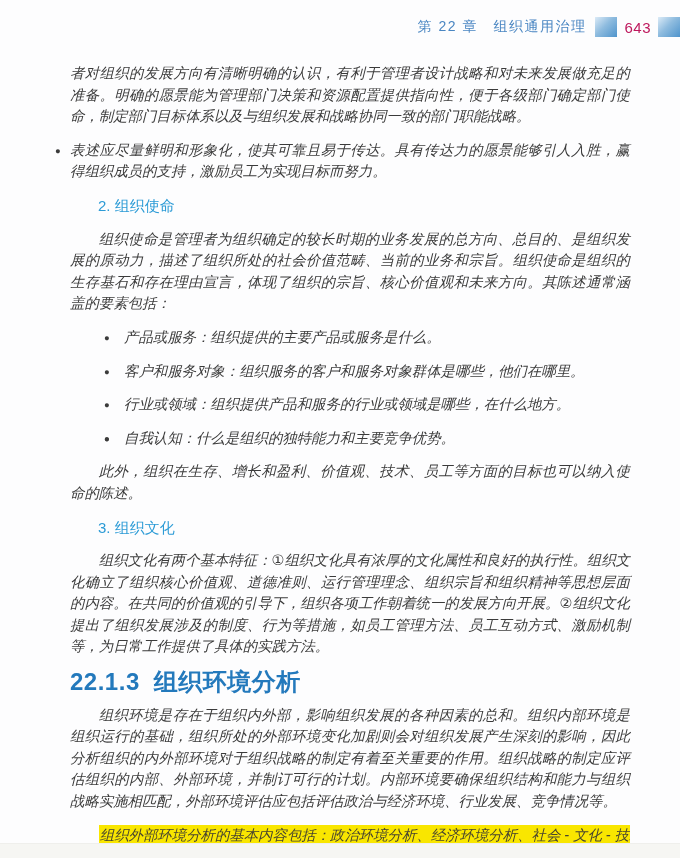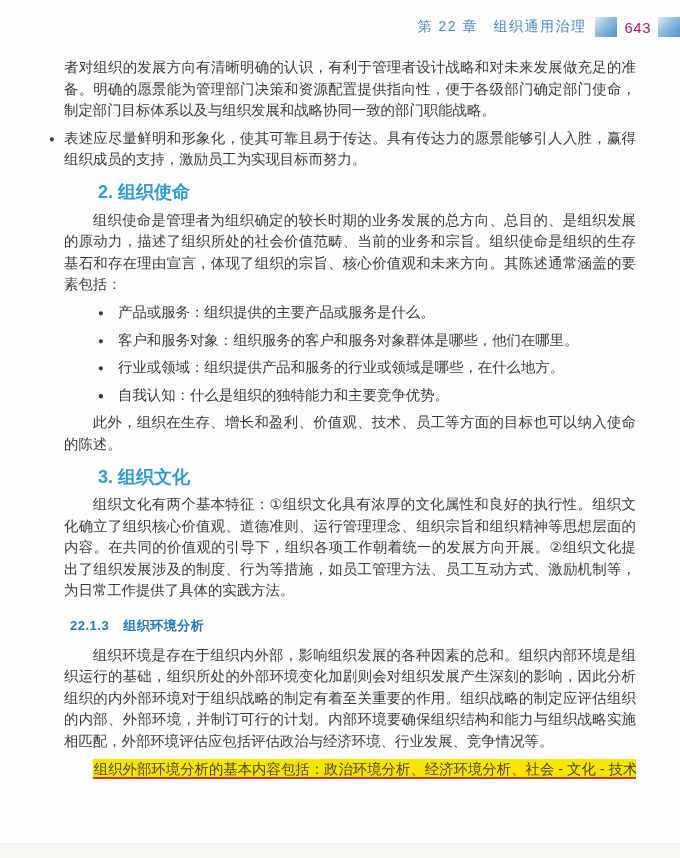--- a/index.html
+++ b/index.html
@@ -25,39 +25,39 @@
     background:linear-gradient(135deg,#dcebf7 0%,#8fbcdf 45%,#4f94cc 100%);
   }
   .pageno { font-size:15px; color:#be185d; margin:0 7px; letter-spacing:0.5px; }
 
   
   .content {
     padding:13px 38px 0 58px;
     font-size:14.4px; line-height:21.6px;
     text-align:justify; word-break:break-all;
   }
-  .content p { margin:6px; }
+  .content p { margin:12px;font-style:italic; }
   .indent { text-indent:2em; }
 
   
   .hang { margin-left:32px; position:relative; }
   .hang-bullet { position:absolute; left:-15px; top:0; font-size:9.5px; line-height:21.6px; }
 
   
   .blist { margin:0; }
   .bitem { position:relative; padding-left:54px; }
   .bitem .b { position:absolute; left:34px; top:0; font-size:9.5px; line-height:21.6px; }
 
   
   .sub-heading {
-    color:#2c9bd6; font-size:18px; font-weight:bold;
+    color:#2c9bd6; font-size:15px; font-weight:normal;
     margin:11px 0 2px 40px; text-align:left;
   }
   .big-heading {
-    color:#2379bc; font-size:13px; font-weight:bold;
+    color:#2379bc; font-size:24px; font-weight:bold;
     margin:13px 0 8px 12px; text-align:left; letter-spacing:0.5px;
   }
   .big-heading .num { margin-right:14px; }
 
   
   .hl-wrap { white-space:nowrap; overflow:hidden; text-indent:2em; }
   .hl {
     background:#f9e600;
     border-bottom:2.5px solid #d03a2c;
     padding:2px 1px 0 1px;

